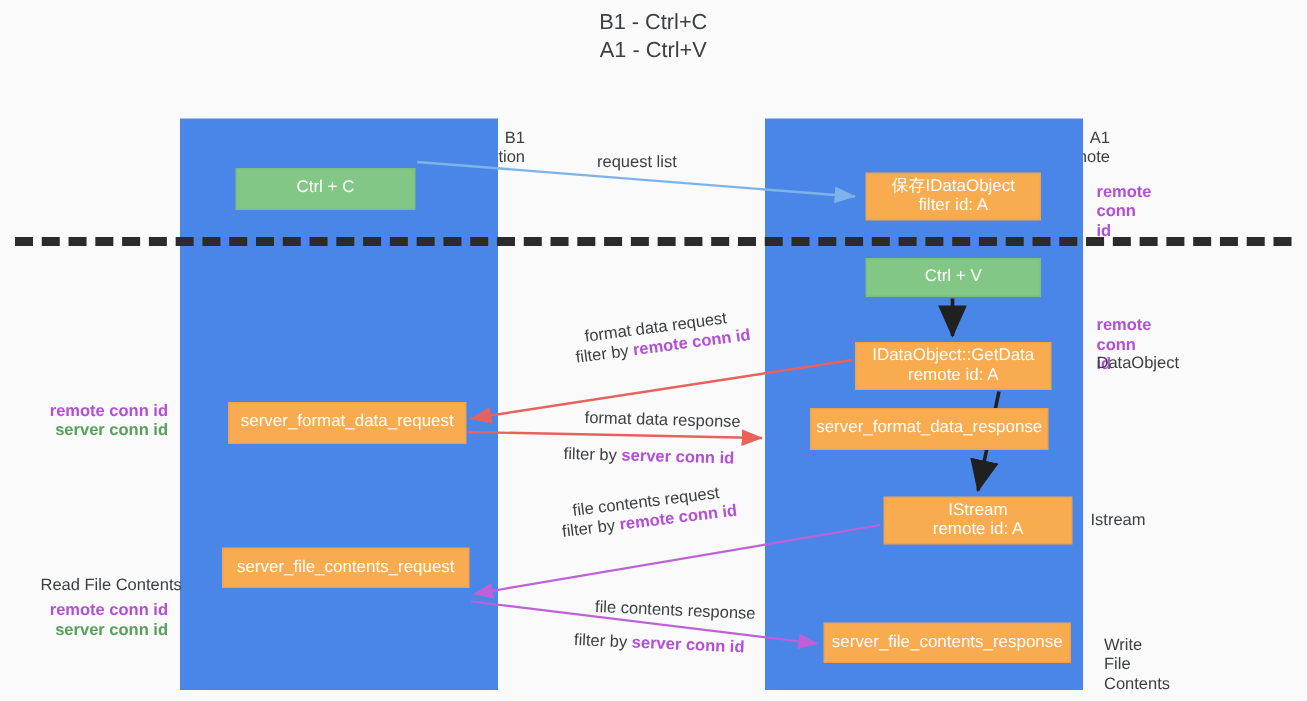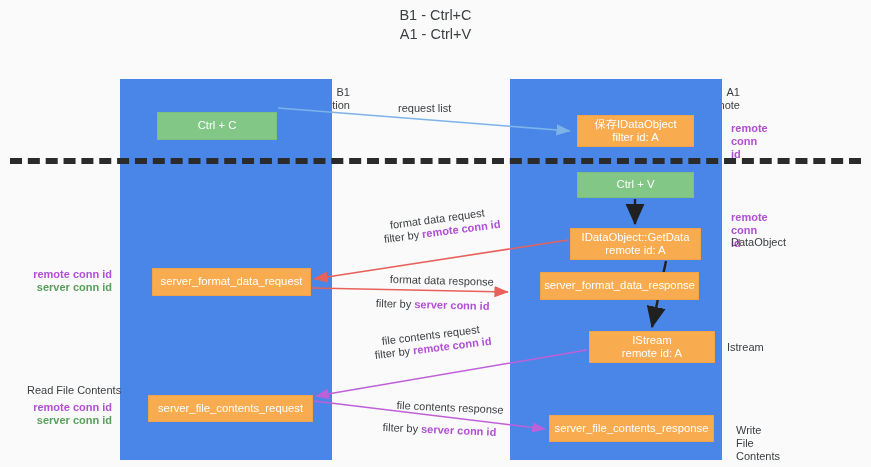--- a/index.html
+++ b/index.html
@@ -53,21 +53,21 @@
   .green{background:#82c785;}
   .orange{background:#f9ab50;}
 
   #n-ctrlc   {left:157px;top:112px; width:120px;height:28px;}
   #n-idataobj{left:577px;top:115px;width:117px;height:32px;}
   #n-ctrlv   {left:577px;top:172px;width:117px;height:26px;}
   #n-getdata {left:570px;top:228px;width:131px;height:32px;}
   #n-sfdreq  {left:152px;top:268px;width:159px;height:28px;}
   #n-sfdresp {left:512px;top:272px;width:159px;height:28px;margin-left:28px;}
   #n-istream {left:589px;top:331px;width:126px;height:32px;}
-  #n-sfcreq  {left:148px;top:395px;width:165px;height:27px;}
+  #n-sfcreq  {left:148px;top:365px;width:165px;height:27px;}
   #n-sfcresp {left:549px;top:415px;width:165px;height:27px;}
 
   
   .side{font-size:11px;line-height:13px;}
   .bold{font-weight:bold;}
   .purple{color:#b24fd6;}
   .green-t{color:#57a05a;}
   .dark{color:#3c4043;}
 
   #lbl-remote1{left:731px;top:122px;}

